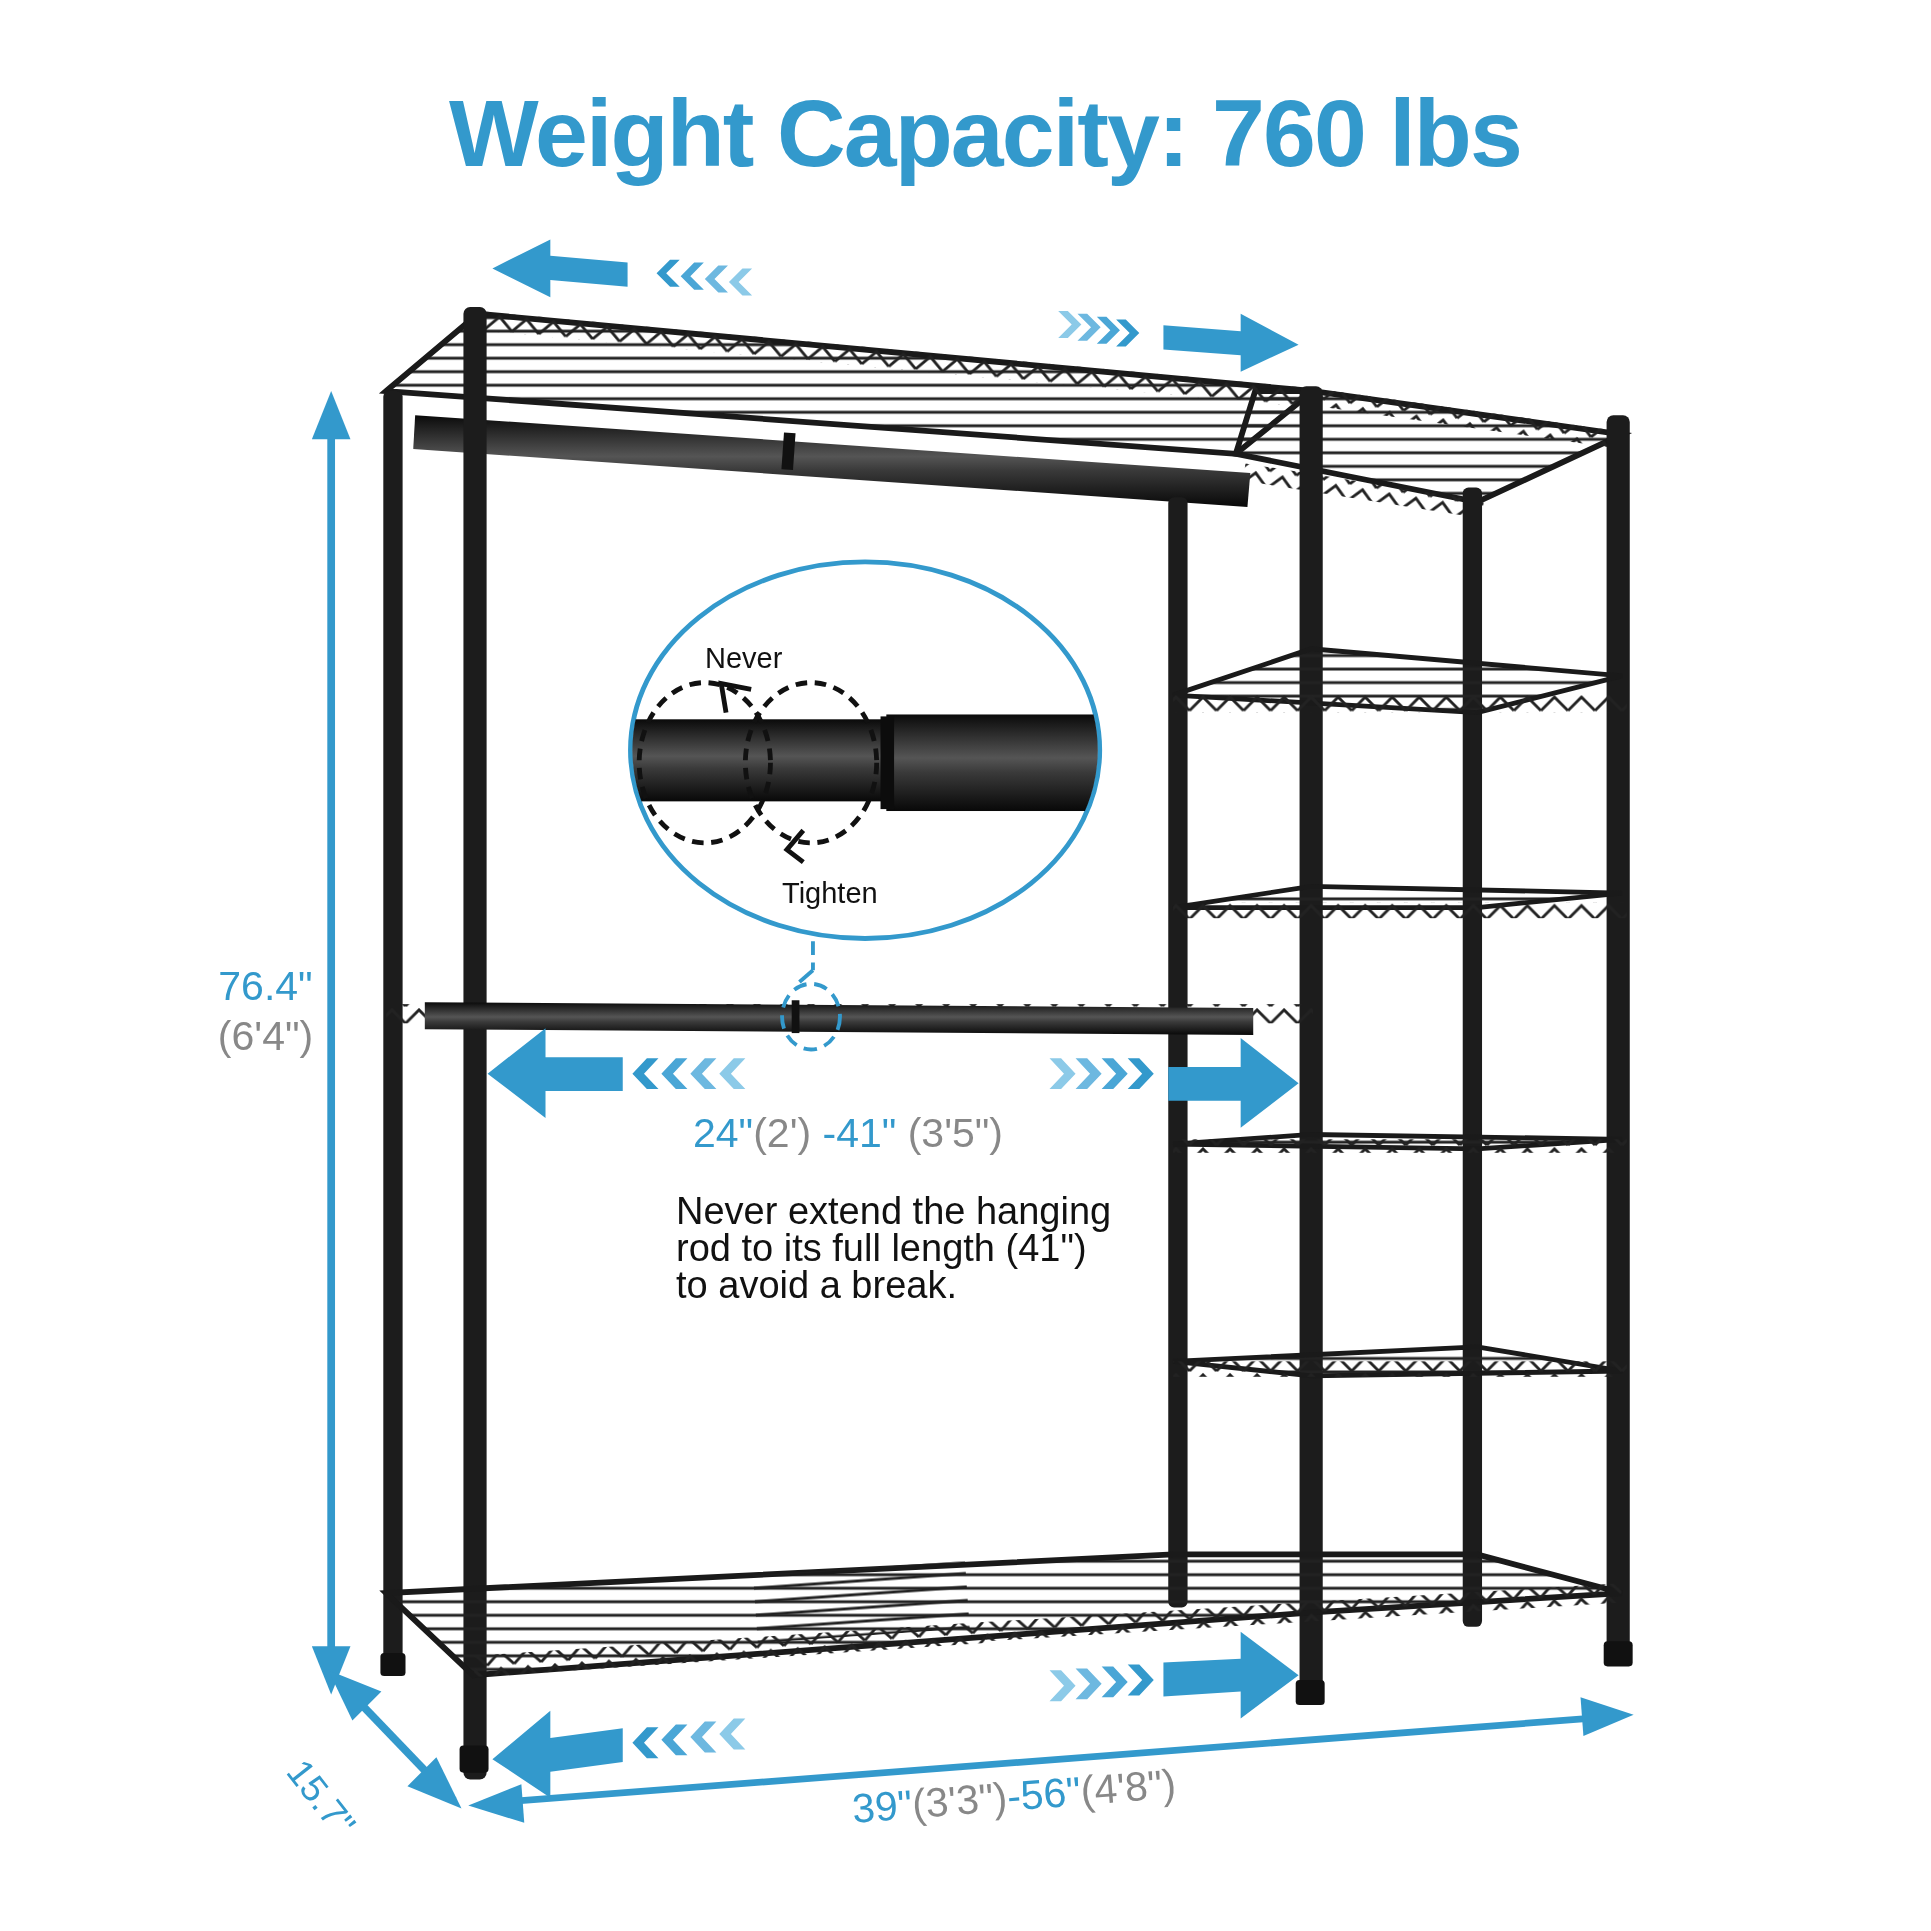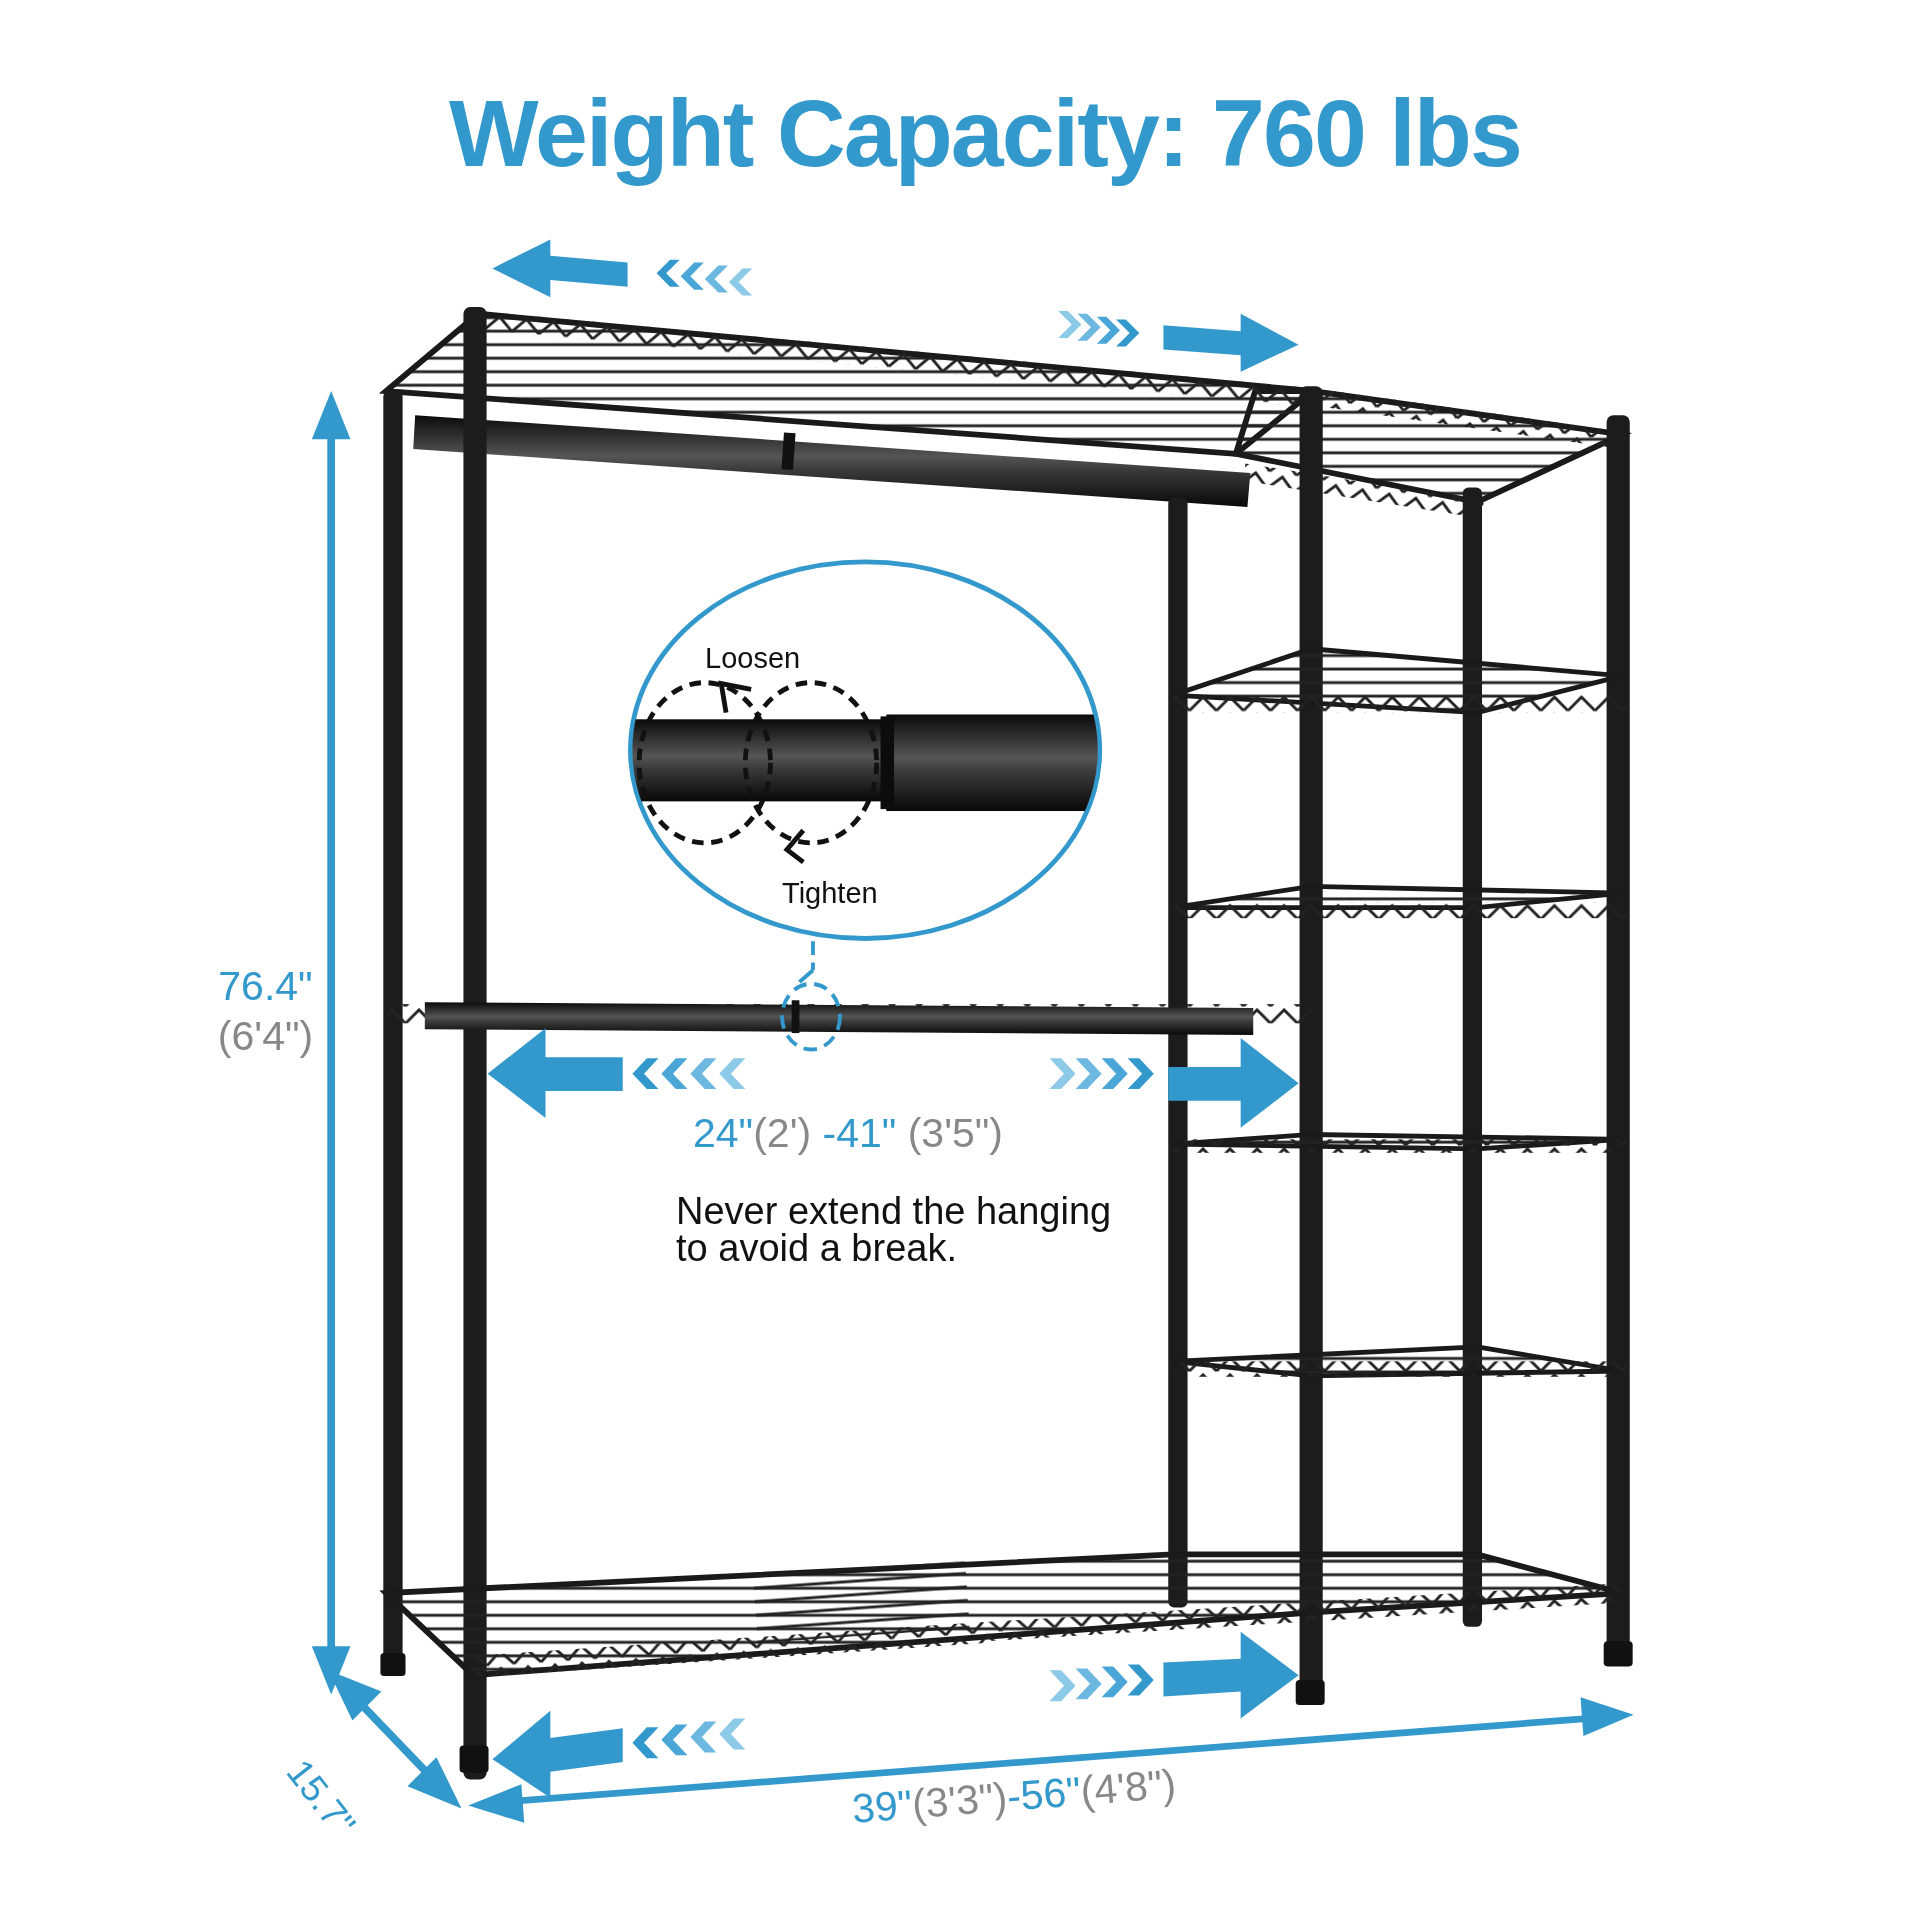--- a/index.html
+++ b/index.html
@@ -160,34 +160,35 @@
     <path d="M715,1799 l15,-16 l12,0 l-15,16 l15,16 l-12,0 z" fill="#6db8e0"></path>
     <path d="M745,1796 l15,-16 l12,0 l-15,16 l15,16 l-12,0 z" fill="#8ccae8"></path>
     <path d="M1345,1735 L1285,1690 L1285,1718 L1205,1722 L1205,1757 L1285,1752 L1285,1780 z" fill="#3399cc"></path>
     <path d="M1195,1740 l-15,-16 l-12,0 l15,16 l-15,16 l12,0 z" fill="#3399cc"></path>
     <path d="M1168,1742 l-15,-16 l-12,0 l15,16 l-15,16 l12,0 z" fill="#4aa6d6"></path>
     <path d="M1141,1744 l-15,-16 l-12,0 l15,16 l-15,16 l12,0 z" fill="#6db8e0"></path>
     <path d="M1114,1746 l-15,-16 l-12,0 l15,16 l-15,16 l12,0 z" fill="#8ccae8"></path>
   </g>
 </svg>
 
-<div class="loosen">Loosen</div>
+<div class="loosen">Never</div>
 <div class="tighten">Tighten</div>
 
 <div class="height-label">
   <div class="dim-blue">76.4"</div>
   <div class="dim-grey">(6'4")</div>
 </div>
 
 <div class="rod-size">
   <span class="dim-blue">24"</span><span class="dim-grey">(2')</span><span class="dim-blue"> -</span><span class="dim-blue">41"</span><span class="dim-grey"> (3'5")</span>
 </div>
 
 <div class="note">
   <div>Never extend the hanging</div>
+  <div>rod to its full length (41")</div>
   <div>to avoid a break.</div>
 </div>
 
 <div class="depth-label">15.7"</div>
 
 <div class="width-label">
   <span class="dim-blue">39"</span><span class="dim-grey">(3'3")</span><span class="dim-blue">-</span><span class="dim-blue">56"</span><span class="dim-grey">(4'8")</span>
 </div>
 
 

